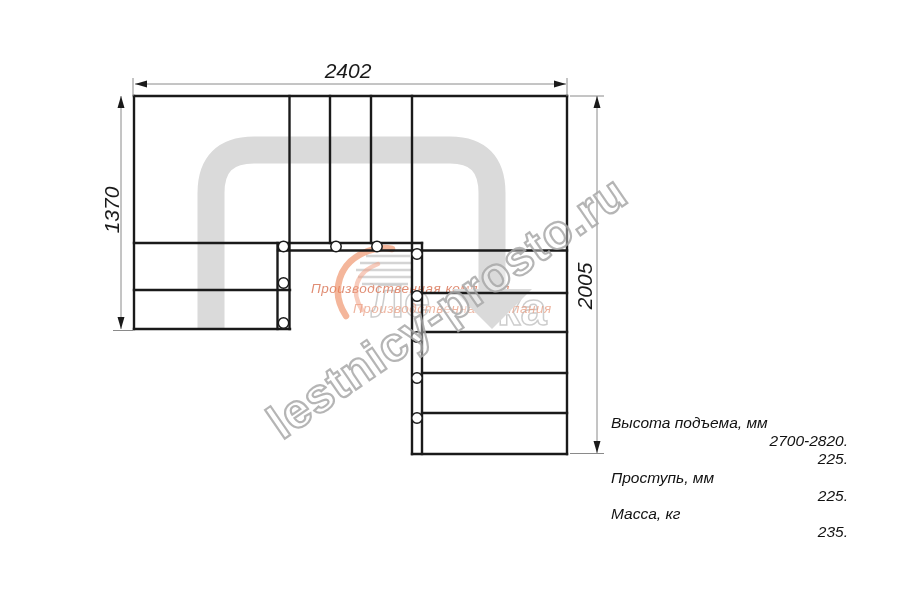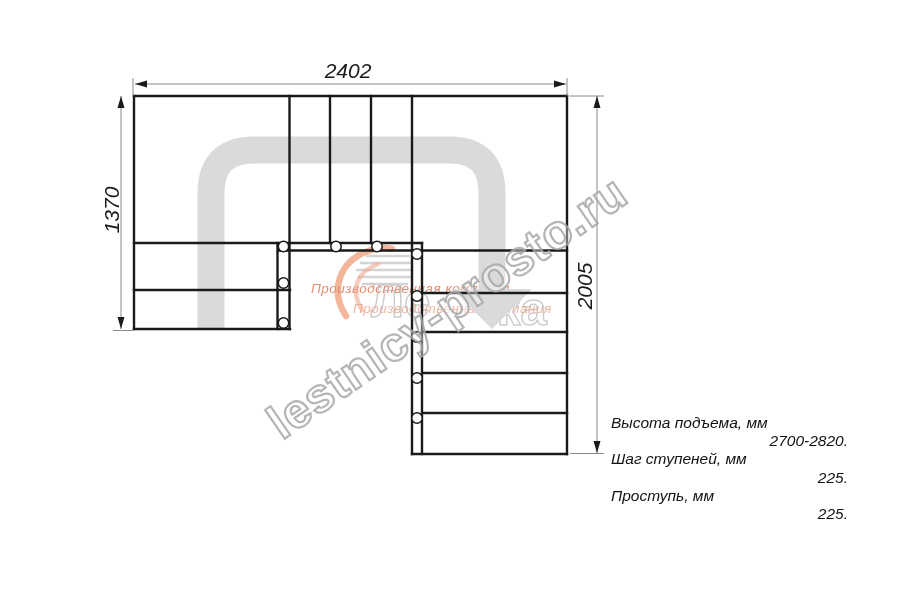--- a/index.html
+++ b/index.html
@@ -141,24 +141,27 @@
       <text class="dim-text" transform="translate(592,286) rotate(-90)" text-anchor="middle">2005</text>
     </g>
   </svg>
 
   <div class="specs">
     <div class="spec-row">
       <span class="spec-label">Высота подъема, мм</span>
       <span class="spec-value">2700-2820.</span>
     </div>
     <div class="spec-row">
-      <span class="spec-label">Шаг ступеней, мм</span>
       <span class="spec-value">225.</span>
     </div>
     <div class="spec-row">
       <span class="spec-label">Проступь, мм</span>
       <span class="spec-value">225.</span>
+    </div>
+    <div class="spec-row">
+      <span class="spec-label">Масса, кг</span>
+      <span class="spec-value">235.</span>
     </div>
   </div>
 
   <div class="site-watermark">lestnicy-prosto.ru</div>
 
 </div>
 
 </body></html>

